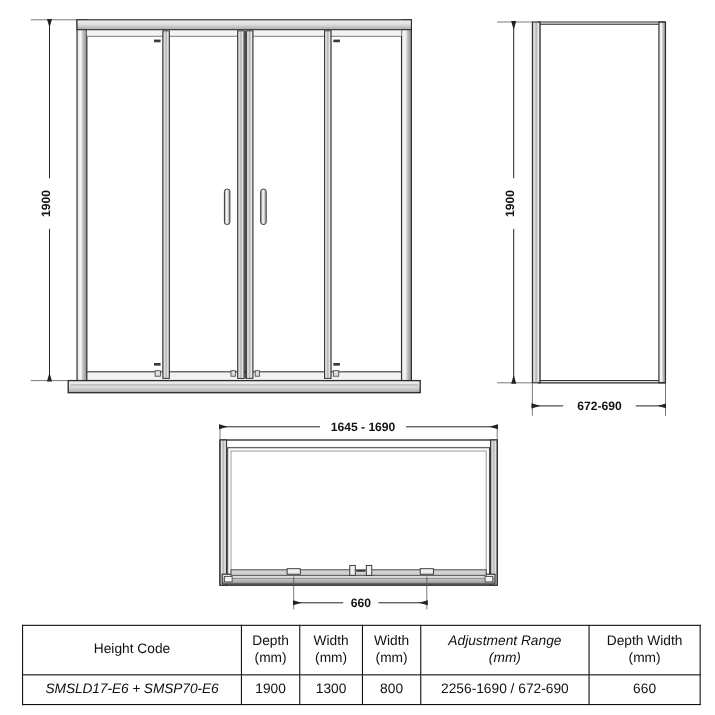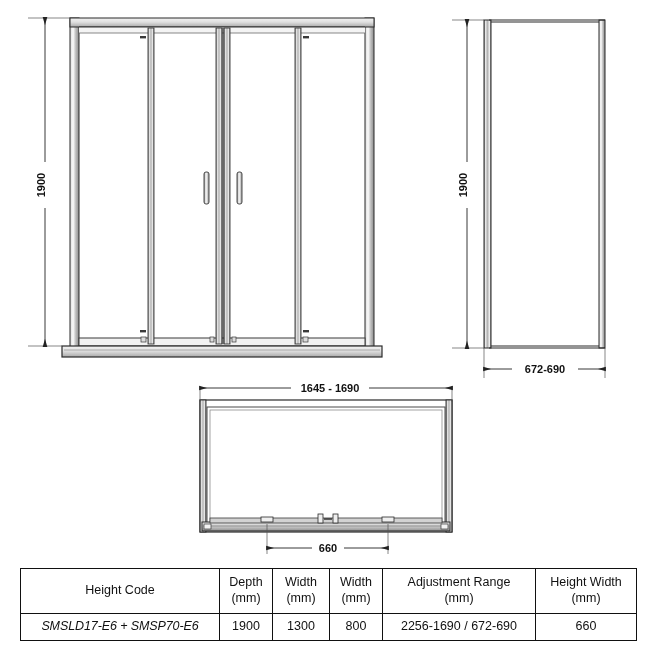--- a/index.html
+++ b/index.html
@@ -66,21 +66,21 @@
     font-weight: normal;
   }
   .unit {
     display: block;
   }
   .hdr-label { display:block; }
   .col-code   { width: 198px; }
   .col-height { width: 52px; }
   .col-width  { width: 56px; }
   .col-depth  { width: 52px; }
-  .col-adj    { width: 152px; }
+  .col-adj    { width: 152px; font-style: italic; }
   .col-entry  { width: 100px; }
   .cell-code { font-size: 12.5px; letter-spacing: -0.1px; font-style: italic; }
 </style>
 </head>
 <body>
 
 <div id="sheet">
 
   <svg class="drawing" viewBox="0 0 650 650">
     <defs>
@@ -243,21 +243,21 @@
           </th>
           <th class="col-depth">
             <span class="hdr-label">Width</span>
             <span class="unit">(mm)</span>
           </th>
           <th class="col-adj">
             <span class="hdr-label">Adjustment Range</span>
             <span class="unit">(mm)</span>
           </th>
           <th class="col-entry">
-            <span class="hdr-label">Height Width</span>
+            <span class="hdr-label">Depth Width</span>
             <span class="unit">(mm)</span>
           </th>
         </tr>
       </thead>
       <tbody>
         <tr>
           <td class="cell-code">SMSLD17-E6 + SMSP70-E6</td>
           <td>1900</td>
           <td>1300</td>
           <td>800</td>

